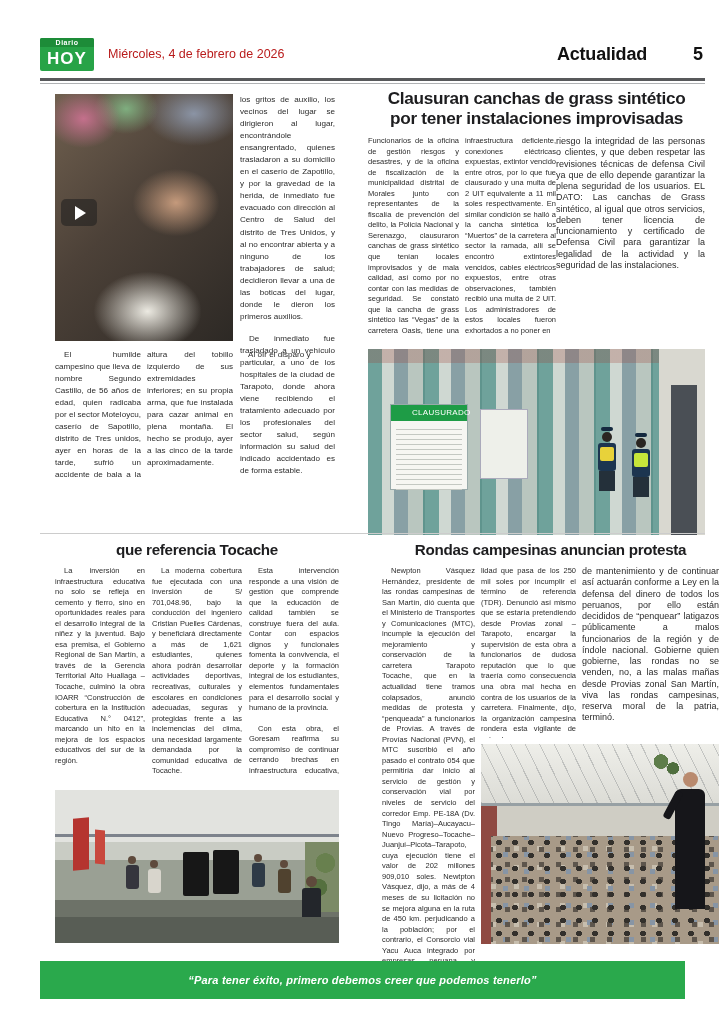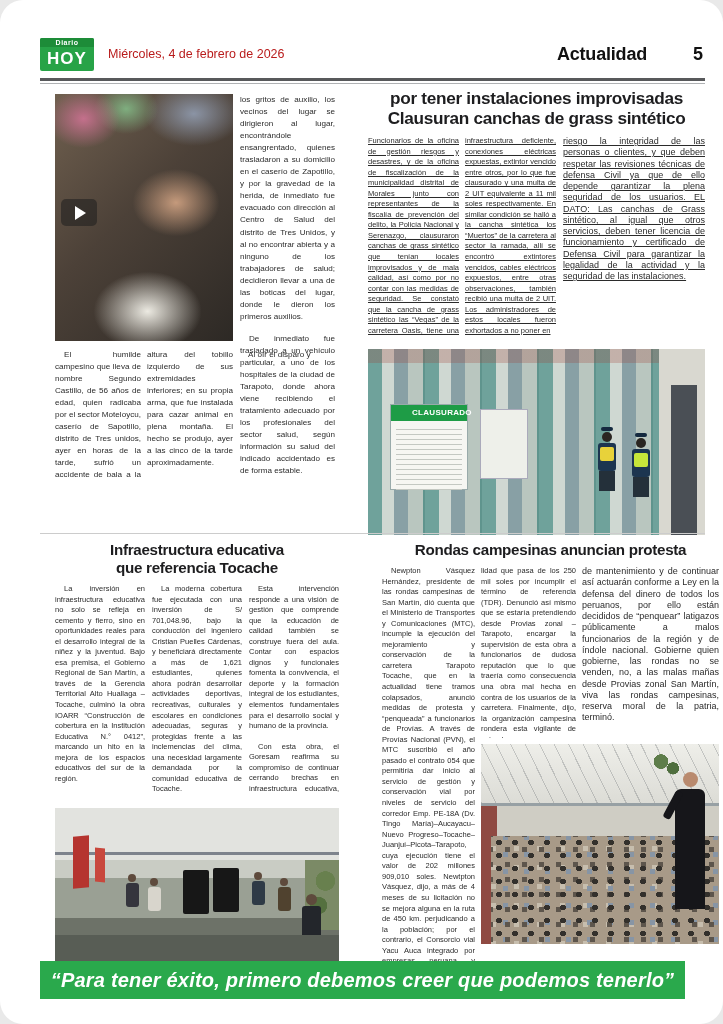--- a/index.html
+++ b/index.html
@@ -1,20 +1,20 @@
 <!DOCTYPE html>
 <html lang="es"><head>
 <meta charset="utf-8">
 <style>
   * { margin:0; padding:0; box-sizing:border-box; }
   html,body { background:#e9e9e9; }
   .page {
     position:relative; width:723px; height:1024px; margin:0 auto;
     background:#ffffff; overflow:hidden;
-    font-family:"Liberation Sans", sans-serif; color:#2b2b2b;border-radius:23px;
+    font-family:"Liberation Sans", sans-serif; color:#2b2b2b;
   }
   
   .header { position:absolute; left:40px; top:36px; width:665px; }
   .header-row { display:flex; align-items:center; height:36px; }
   .logo { width:54px; height:33px; background:#27a347; border-radius:2px; text-align:center; overflow:hidden; flex:0 0 auto; }
   .logo-top { display:block; font-size:7px; font-weight:bold; color:#fff; background:#1d8c38; line-height:9px; letter-spacing:.5px; }
   .logo-main { display:block; font-size:17px; font-weight:bold; color:#fff; line-height:23px; letter-spacing:1px; }
   .header-date { font-size:12.5px; color:#b91c1c; margin-left:14px; }
   .header-right { margin-left:auto; display:flex; align-items:center; gap:46px; }
   .header-section { font-size:18px; font-weight:bold; color:#111; letter-spacing:-.2px; }
@@ -49,30 +49,30 @@
       radial-gradient(ellipse 46px 36px at 40% 6%, #7fae7f 0%, rgba(127,174,127,0) 70%),
       radial-gradient(ellipse 70px 46px at 78% 8%, #8b94a5 0%, rgba(139,148,165,0) 70%),
       linear-gradient(135deg, #70604f 0%, #4c4138 45%, #2d2925 100%); }
   .play-btn { position:absolute; left:6px; top:105px; width:36px; height:27px; border-radius:5px;
       background:rgba(30,30,30,.55); display:flex; align-items:center; justify-content:center; }
   .play-tri { width:0; height:0; border-left:11px solid #ffffff; border-top:7px solid transparent; border-bottom:7px solid transparent; margin-left:3px; }
   .tl-below { margin-top:8px; height:140px; }
 
   
   .art-tr { position:absolute; left:368px; top:88px; width:337px; }
-  .art-tr .body { display:grid; grid-template-columns:188px 1fr; column-gap:7px; margin-top:8px; height:208px; overflow:hidden;text-decoration:underline; }
+  .art-tr .body { display:grid; grid-template-columns:188px 1fr; margin-top:8px; height:208px; overflow:hidden; }
   .photo-fence { position:relative; width:337px; height:186px; margin-top:5px; overflow:hidden;
       background:
         linear-gradient(180deg, rgba(160,60,50,.25) 0 14px, rgba(0,0,0,0) 14px),
         repeating-linear-gradient(90deg, #6fa29b 0 14px, #cfd8d2 14px 26px, #88a0a5 26px 40px, #b9c6bf 40px 55px, #5f948d 55px 57px);
   }
   .fence-right-wall { position:absolute; right:0; top:0; width:46px; height:100%; background:#d9d8d0; }
   .fence-door { position:absolute; right:8px; top:36px; width:26px; height:150px; background:#4a4f55; }
   .sign-clausurado { position:absolute; left:22px; top:55px; width:78px; height:86px; background:#f6f6f2; border:1px solid #9aa; }
-  .sign-head { height:16px; background:#1e9c46; color:#fff; font-weight:bold; font-size:8px; line-height:16px; text-align:center; letter-spacing:.3px;padding-left:21px; }
+  .sign-head { height:16px; background:#1e9c46; color:#fff; font-weight:normal; font-size:8px; line-height:16px; text-align:center; letter-spacing:.3px;padding-left:21px; }
   .sign-lines { height:calc(100% - 16px); background:repeating-linear-gradient(180deg, transparent 0 4px, #c4c8c2 4px 5px); margin:4px 5px; }
   .sign-small { position:absolute; left:112px; top:60px; width:48px; height:70px; background:#eef0ea; border:1px solid #aab; }
   .police { position:absolute; width:22px; height:64px; }
   .police .head { width:10px; height:10px; border-radius:50%; background:#2a2622; margin:0 auto; }
   .police .cap  { width:12px; height:4px; background:#14293f; border-radius:2px; margin:0 auto 1px; }
   .police .torso { width:18px; height:28px; background:#1c3550; border-radius:3px; margin:1px auto 0; position:relative; }
   .police .vest { position:absolute; left:2px; top:4px; width:14px; height:14px; background:#e8d23a; border-radius:2px; }
   .police .legs { width:16px; height:20px; background:#24303a; margin:0 auto; }
   .police-1 { left:228px; top:78px; }
   .police-2 { left:262px; top:84px; }
@@ -122,21 +122,21 @@
       background-size:16px 13px, 17px 15px, 21px 17px, 23px 19px;
       background-position:0 0, 8px 6px, 4px 10px, 14px 3px; }
   .standing-man { position:absolute; right:12px; top:28px; width:34px; height:172px; }
   .standing-man .m-head { width:15px; height:15px; border-radius:50%; background:#b98a6e; margin:0 auto; }
   .standing-man .m-body { width:30px; height:120px; border-radius:6px 6px 0 0; background:#16161a; margin:2px auto 0; }
   .standing-man .m-arm { position:absolute; left:-4px; top:18px; width:8px; height:30px; background:#16161a; transform:rotate(28deg); border-radius:3px; }
 
   
   .footer-bar { position:absolute; left:40px; top:961px; width:645px; height:38px; background:#2aa94c;
       display:flex; align-items:center; justify-content:center; }
-  .footer-quote { color:#ffffff; font-weight:bold; font-style:italic; font-size:20px; letter-spacing:.2px;text-align:right; }
+  .footer-quote { color:#ffffff; font-weight:bold; font-style:italic; font-size:11px; letter-spacing:.2px;text-align:right; }
 </style>
 </head>
 <body>
 
 <div class="page">
 
   <div class="header">
     <div class="header-row">
       <div class="logo">
         <span class="logo-top">Diario</span>
@@ -167,22 +167,22 @@
       </div>
       <div class="body-md">
         <p class="no-indent">los gritos de auxilio, los vecinos del lugar se dirigieron al lugar, encontrándole ensangrentado, quienes trasladaron a su domicilio en el caserío de Zapotillo, y por la gravedad de la herida, de inmediato fue evacuado con dirección al Centro de Salud del distrito de Tres Unidos, y al no encontrar abierta y a ninguno de los trabajadores de salud; decidieron llevar a una de las boticas del lugar, donde le dieron los primeros auxilios.</p>
         <p>De inmediato fue trasladado a un vehículo particular, a uno de los hospitales de la ciudad de Tarapoto, donde ahora viene recibiendo el tratamiento adecuado por los profesionales del sector salud, según información su salud del indicado accidentado es de forma estable.</p>
       </div>
     </div>
   </div>
 
   <div class="art-tr">
     <div class="headline hl-lg">
+      <div>Clausuran canchas de grass sintético</div>
       <div>por tener instalaciones improvisadas</div>
-      <div>Clausuran canchas de grass sintético</div>
     </div>
     <div class="body">
       <div class="body-sm two-col">
         <p class="no-indent">Funcionarios de la oficina de gestión riesgos y desastres, y de la oficina de fiscalización de la municipalidad distrital de Morales junto con representantes de la fiscalía de prevención del delito, la Policía Nacional y Serenazgo, clausuraron canchas de grass sintético que tenían locales improvisados y de mala calidad, así como por no contar con las medidas de seguridad. Se constató que la cancha de grass sintético las “Vegas” de la carretera Oasis, tiene una infraestructura deficiente, conexiones eléctricas expuestas, extintor vencido entre otros, por lo que fue clausurado y una multa de 2 UIT equivalente a 11 mil soles respectivamente. En similar condición se halló a la cancha sintética los “Muertos” de la carretera al sector la ramada, allí se encontró extintores vencidos, cables eléctricos expuestos, entre otras observaciones, también recibió una multa de 2 UIT. Los administradores de estos locales fueron exhortados a no poner en</p>
       </div>
       <div class="body-lg">
         <p class="no-indent">riesgo la integridad de las personas o clientes, y que deben respetar las revisiones técnicas de defensa Civil ya que de ello depende garantizar la plena seguridad de los usuarios. EL DATO: Las canchas de Grass sintético, al igual que otros servicios, deben tener licencia de funcionamiento y certificado de Defensa Civil para garantizar la legalidad de la actividad y la seguridad de las instalaciones.</p>
       </div>
     </div>
     <div class="photo-fence">
@@ -210,21 +210,20 @@
           </div>
         <div class="legs"></div>
       </div>
     </div>
   </div>
 
   <div class="divider-mid"></div>
 
   <div class="art-bl">
     <div class="headline hl-md">
-      <div>Infraestructura educativa</div>
       <div>que referencia Tocache</div>
     </div>
     <div class="body body-sm three-col">
       <p>La inversión en infraestructura educativa no solo se refleja en cemento y fierro, sino en oportunidades reales para el desarrollo integral de la niñez y la juventud. Bajo esa premisa, el Gobierno Regional de San Martín, a través de la Gerencia Territorial Alto Huallaga – Tocache, culminó la obra IOARR “Construcción de cobertura en la Institución Educativa N.° 0412”, marcando un hito en la mejora de los espacios educativos del sur de la región.</p>
       <p>La moderna cobertura fue ejecutada con una inversión de S/ 701,048.96, bajo la conducción del ingeniero Cristian Puelles Cárdenas, y beneficiará directamente a más de 1,621 estudiantes, quienes ahora podrán desarrollar actividades deportivas, recreativas, culturales y escolares en condiciones adecuadas, seguras y protegidas frente a las inclemencias del clima, una necesidad largamente demandada por la comunidad educativa de Tocache.</p>
       <p>Esta intervención responde a una visión de gestión que comprende que la educación de calidad también se construye fuera del aula. Contar con espacios dignos y funcionales fomenta la convivencia, el deporte y la formación integral de los estudiantes, elementos fundamentales para el desarrollo social y humano de la provincia.</p>
       <p>Con esta obra, el Goresam reafirma su compromiso de continuar cerrando brechas en infraestructura educativa, apostando por inversiones que impactan directamente en la calidad de vida y en el futuro de la niñez y juventud tocachina.</p>
     </div>
     <div class="photo-stage">
       <div class="stage-roofline"></div>

